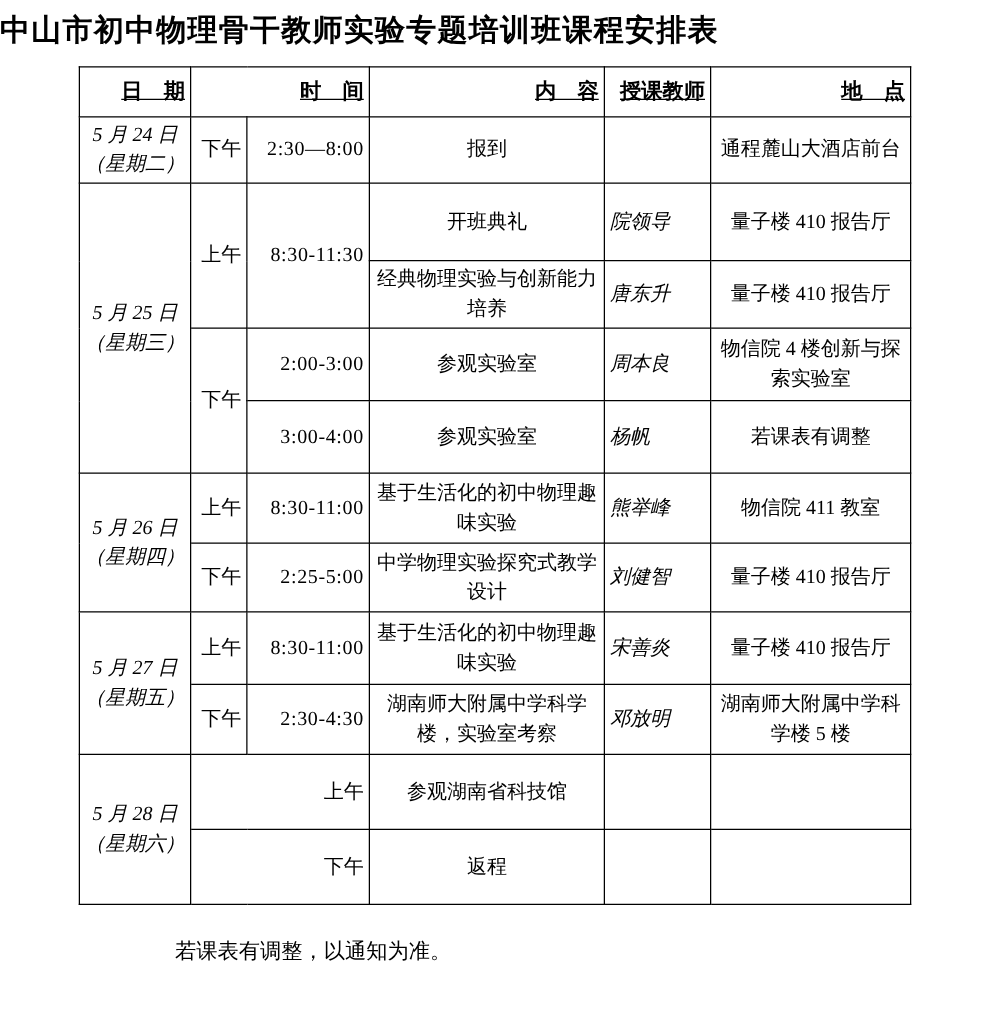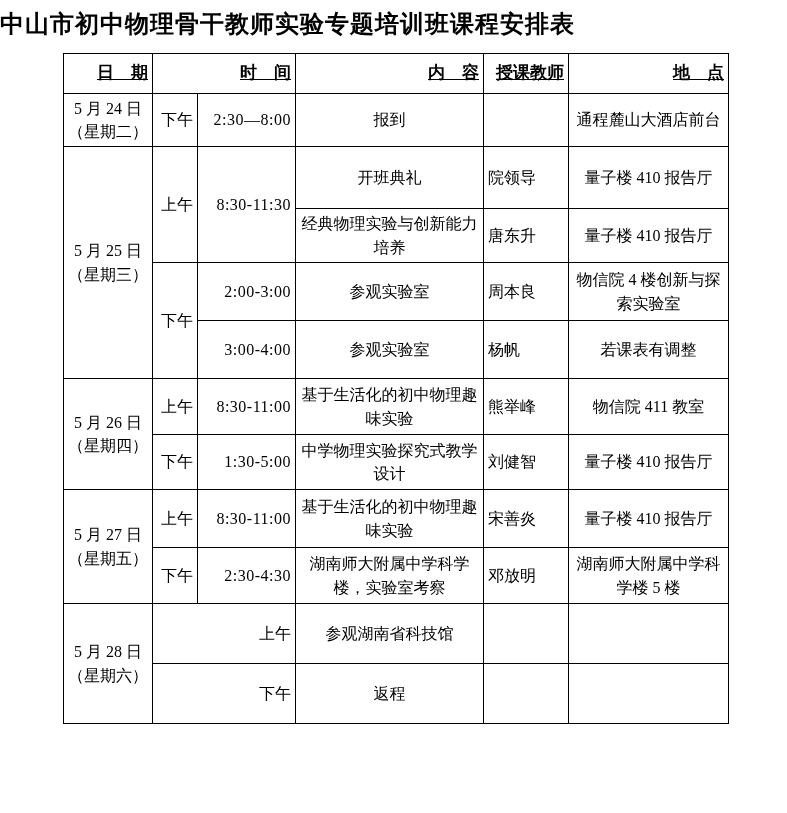--- a/index.html
+++ b/index.html
@@ -26,25 +26,25 @@
     overflow:hidden;
     padding:2px 4px;
     line-height:1.45;
   }
   table.schedule th {
     font-size:17px;
     font-weight:bold;
     text-align:right;
     text-decoration:underline;
   }
-  .c-date   { text-align:center; }
+  .c-date   { text-align:center;font-style:italic; }
   .c-period { text-align:right; }
   .c-time   { text-align:right; letter-spacing:0.5px; }
   .c-content  { text-align:center; padding-left:10px; padding-right:8px; }
-  .c-teacher  { text-align:left; padding-left:8px;  }
+  .c-teacher  { text-align:left; padding-left:8px;font-style:italic;  }
   .c-location { text-align:center; padding-left:8px; padding-right:6px; }
   .notes {
     margin:17px 0 0 91px;
     font-size:17px;
   }
   .notes .line2 {
     margin-top:25px;
     margin-left:49px;
   }
 </style>
@@ -124,21 +124,21 @@
     </td>
     <td class="c-period">上午</td>
     <td class="c-time">8:30-11:00</td>
     <td class="c-content">基于生活化的初中物理趣味实验</td>
     <td class="c-teacher">熊举峰</td>
     <td class="c-location">物信院 411 教室</td>
   </tr>
 
   <tr style="height:55px">
     <td class="c-period">下午</td>
-    <td class="c-time">1:30-5:00</td>
+    <td class="c-time">2:25-5:00</td>
     <td class="c-content">中学物理实验探究式教学设计</td>
     <td class="c-teacher">刘健智</td>
     <td class="c-location">量子楼 410 报告厅</td>
   </tr>
 
   <tr style="height:58px">
     <td class="c-date" rowspan="2">
       <div>5 月 27 日</div>
       <div>（星期五）</div>
     </td>
@@ -171,13 +171,14 @@
   <tr style="height:60px">
     <td class="c-period" colspan="2">下午</td>
     <td class="c-content">返程</td>
     <td class="c-teacher"></td>
     <td class="c-location"></td>
   </tr>
 </tbody>
   </table>
 
 <div class="notes">
+  <div class="line2">若课表有调整，以通知为准。</div>
 </div>
 
 </body></html>

